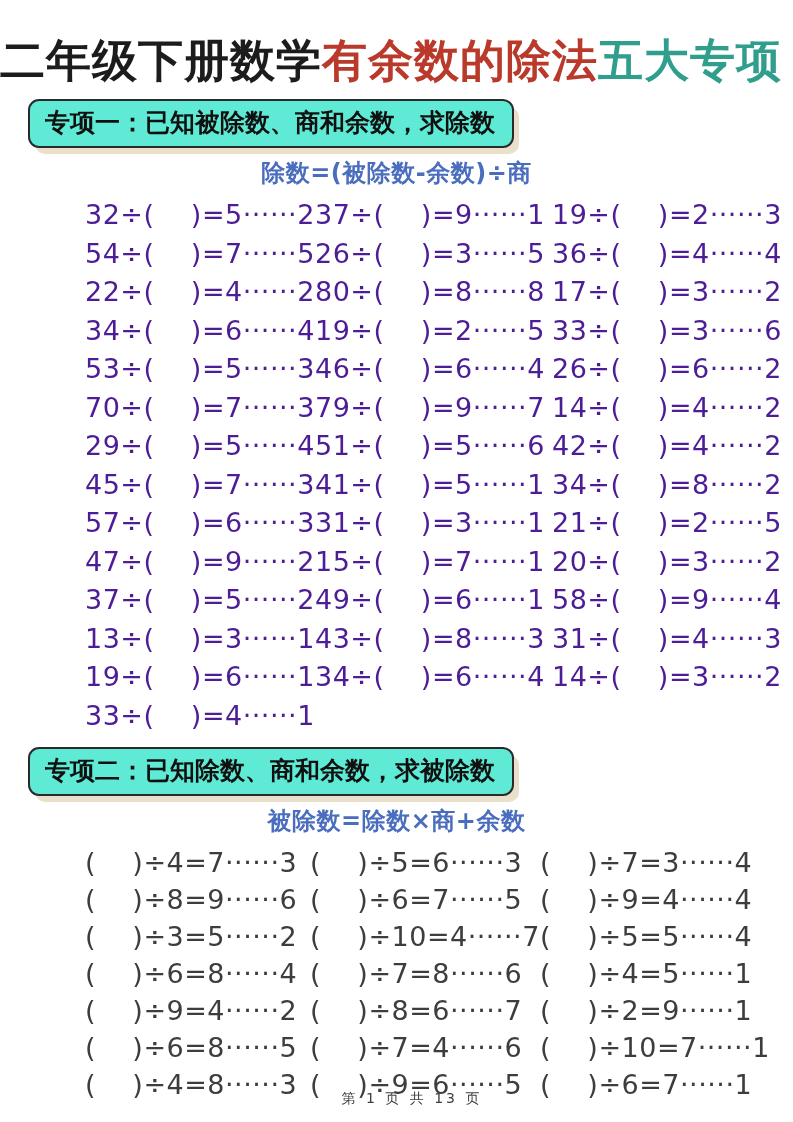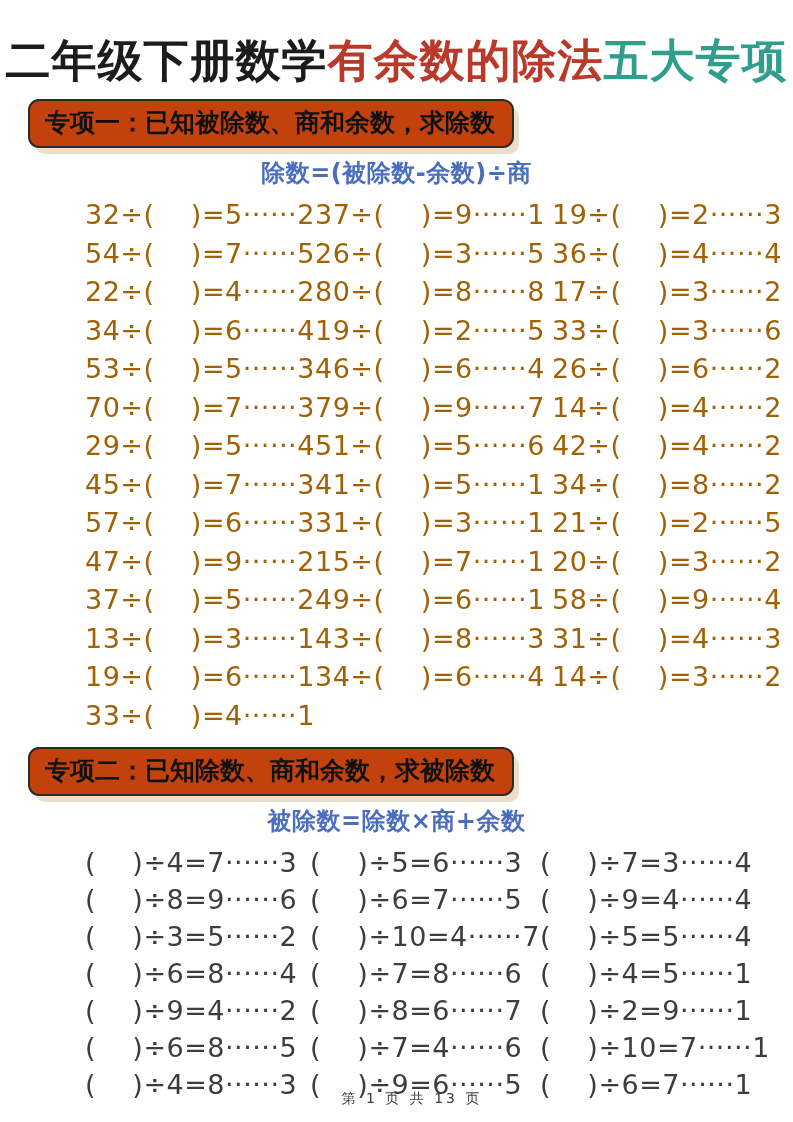--- a/index.html
+++ b/index.html
@@ -2,28 +2,28 @@
 <html><head>
 <meta charset="utf-8">
 <style>
   html,body{margin:0;padding:0;background:#ffffff;}
   .page{
     width:793px;height:1122px;box-sizing:border-box;
     background:#ffffff;position:relative;overflow:hidden;
     font-family:"DejaVu Sans","Liberation Sans",sans-serif;
   }
   .title{
-    margin:36px 0 0 0;text-align:center;
+    margin:36px 0 0 0;
     font-family:"DejaVu Serif","Liberation Serif",serif;
     font-size:45px;font-weight:700;line-height:1.12;letter-spacing:1px;
     white-space:nowrap;
   }
   .header-box{
     display:inline-block;margin:13px 0 0 28px;
-    border:2.5px solid #2a2a2a;border-radius:11px;background:#c2410c;
+    border:2.5px solid #2a2a2a;border-radius:11px;background:#5eead4;
     padding:7px 17px 8px 15px;
     font-size:25px;font-weight:700;color:#101010;line-height:1.2;
     box-shadow:6px 7px 0 -1px #eadfca;
     white-space:nowrap;
   }
   .formula{
     margin-top:9px;text-align:center;
     font-size:24px;font-weight:600;letter-spacing:0.5px;
   }
   .grid{
@@ -46,21 +46,21 @@
 
 <div class="page">
 
   <h1 class="title"><span style="color: rgb(28, 28, 28);">二年级下册数学</span><span style="color: rgb(185, 58, 43);">有余数的除法</span><span style="color: rgb(47, 158, 141);">五大专项</span></h1>
 
   <section>
     <div class="header-box">
       <span>专项一：已知被除数、商和余数，求除数</span>
     </div>
     <div class="formula" style="color: rgb(74, 109, 190);">除数=(被除数-余数)÷商</div>
-    <div class="grid grid-s1" style="color: #a16207; text-align: right;">
+    <div class="grid grid-s1" style="color: #4c1d95; text-align: right;">
         <span class="problem">32÷(    )=5······2</span>
         <span class="problem">37÷(    )=9······1</span>
         <span class="problem">19÷(    )=2······3</span>
         <span class="problem">54÷(    )=7······5</span>
         <span class="problem">26÷(    )=3······5</span>
         <span class="problem">36÷(    )=4······4</span>
         <span class="problem">22÷(    )=4······2</span>
         <span class="problem">80÷(    )=8······8</span>
         <span class="problem">17÷(    )=3······2</span>
         <span class="problem">34÷(    )=6······4</span>

